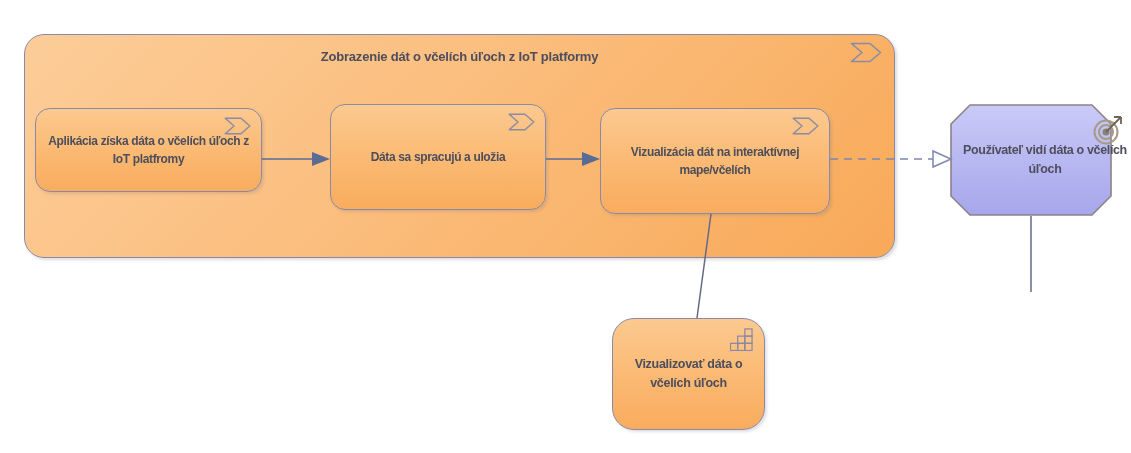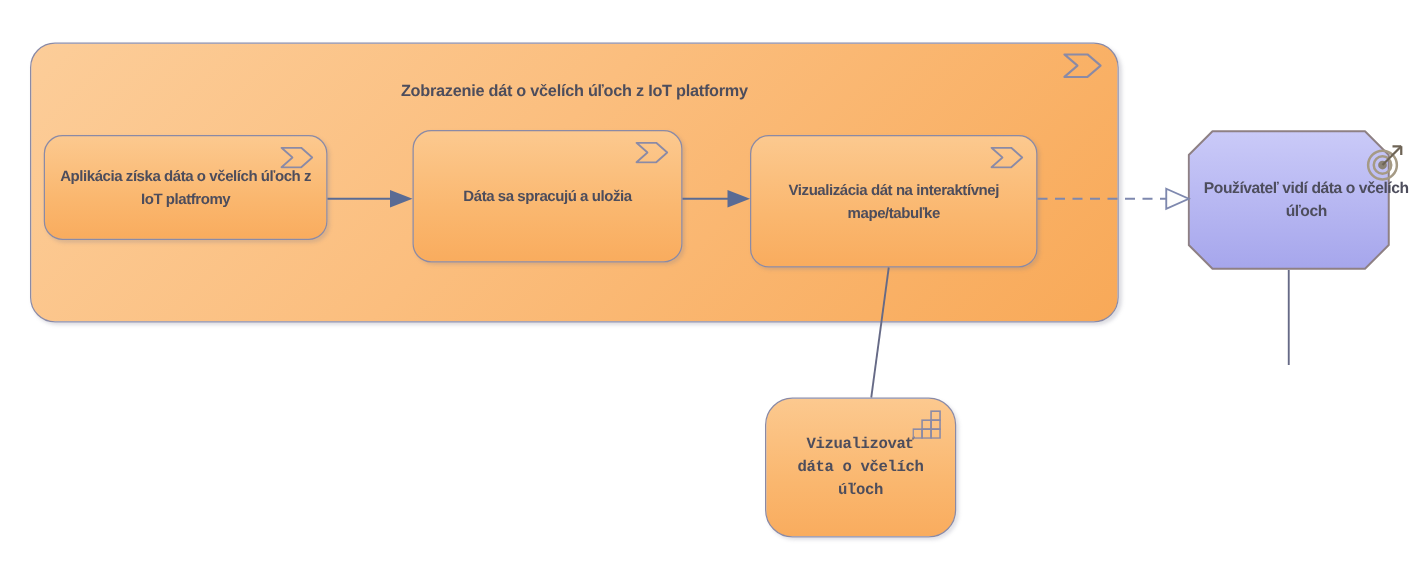--- a/index.html
+++ b/index.html
@@ -13,21 +13,21 @@
   .conn{position:absolute;left:0;top:0;width:1131px;height:453px;pointer-events:none;}
 
   
   .grouping{
     position:absolute;left:24px;top:34px;width:869px;height:222px;
     border:1.6px solid #8A8AA6;border-radius:20px;
     background:linear-gradient(135deg,#FCCD99 0%,#FBBE7E 45%,#F8A958 100%);
     box-shadow:2px 2px 3px rgba(120,120,140,.25);
   }
   .grouping-title{
-    position:absolute;left:0;top:30px;width:100%;
+    position:absolute;left:0;top:14px;width:100%;
     text-align:center;font-size:13px;font-weight:bold;color:#4D4D5C;
     letter-spacing:-0.2px;
   }
   .shape-icon{position:absolute;top:8px;right:10px;}
 
   
   .process{
     position:absolute;
     border:1.4px solid #8A8AA6;border-radius:15px;
     background:linear-gradient(180deg,#FCC98F 0%,#FAB76F 60%,#F9AC5E 100%);
@@ -42,21 +42,20 @@
 
   
   .capability{
     position:absolute;left:612px;top:318px;width:153px;height:112px;
     border:1.4px solid #8A8AA6;border-radius:22px;
     background:linear-gradient(180deg,#FCC98F 0%,#FAB76F 60%,#F9AC5E 100%);
     display:flex;align-items:center;justify-content:center;
     text-align:center;font-size:12.5px;font-weight:bold;color:#4D4D5C;
     line-height:1.5;letter-spacing:-0.3px;padding:0 15px;box-sizing:border-box;
     box-shadow:2px 2px 3px rgba(120,120,140,.22);
-    font-family:Liberation Mono, monospace;
   }
 
   
   .octo{position:absolute;width:162px;height:112px;padding-left:28px;}
   .o1{left:950px;top:104px;}
   .o2{left:950px;top:292px;}
   .octo svg.bg{position:absolute;left:0;top:0;}
   .octo .label{
     position:absolute;left:0;top:0;width:100%;height:100%;
     display:flex;align-items:center;justify-content:center;
@@ -96,21 +95,21 @@
     </span>
     <span>Dáta sa spracujú a uložia</span>
   </div>
 
   <div class="process p3">
     <span class="shape-icon">
       <svg width="27" height="18" viewBox="0 0 27 18">
         <path d="M1.2 1.2 H17 L25.8 9 L17 16.8 H1.2 L10 9 Z" fill="none" stroke="#8A8AA6" stroke-width="1.4" stroke-linejoin="round"></path>
       </svg>
     </span>
-    <span>Vizualizácia dát na interaktívnej mape/tabuľke</span>
+    <span>Vizualizácia dát na interaktívnej mape/včelích</span>
   </div>
 
   <div class="capability">
     <span class="shape-icon" style="top:9px;right:11px;">
       <svg width="23" height="23" viewBox="0 0 24 24">
         <g fill="none" stroke="#8A8AA6" stroke-width="1.3">
           <rect x="15.5" y="1" width="7.5" height="7.5"></rect>
           <rect x="8" y="8.5" width="7.5" height="7.5"></rect>
           <rect x="15.5" y="8.5" width="7.5" height="7.5"></rect>
           <rect x="0.5" y="16" width="7.5" height="7.5"></rect>

